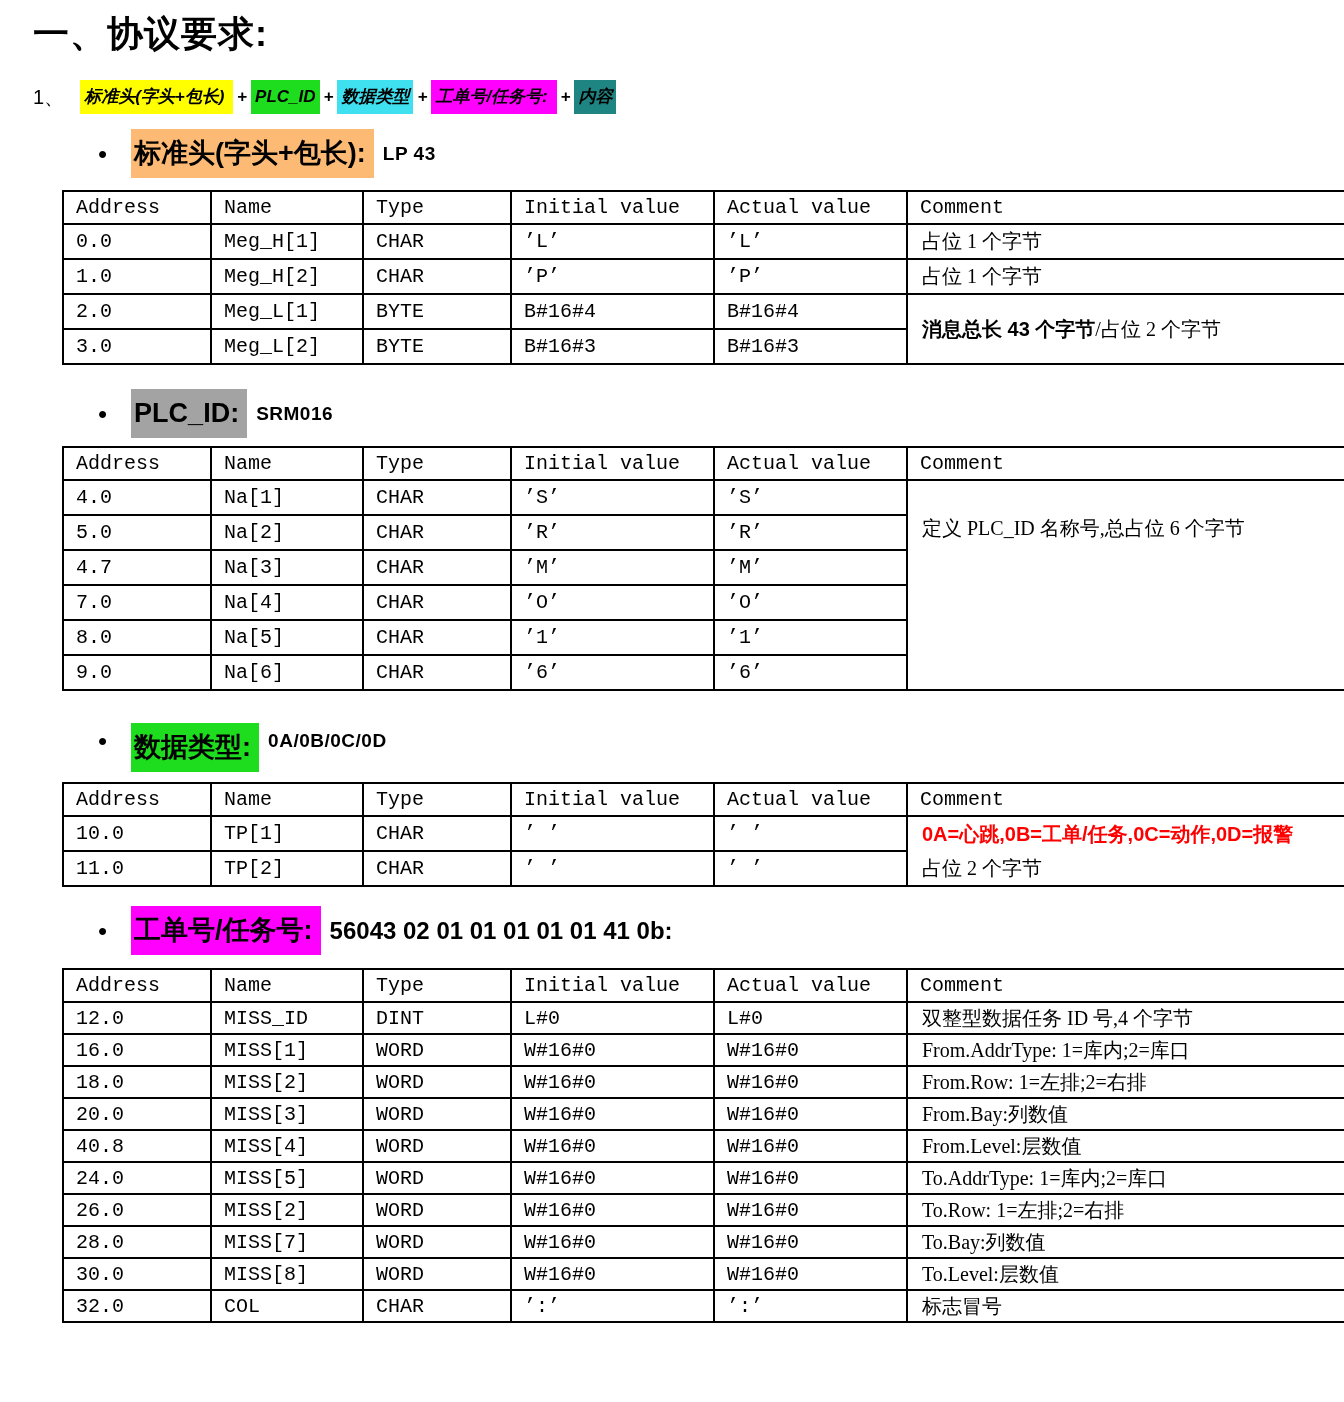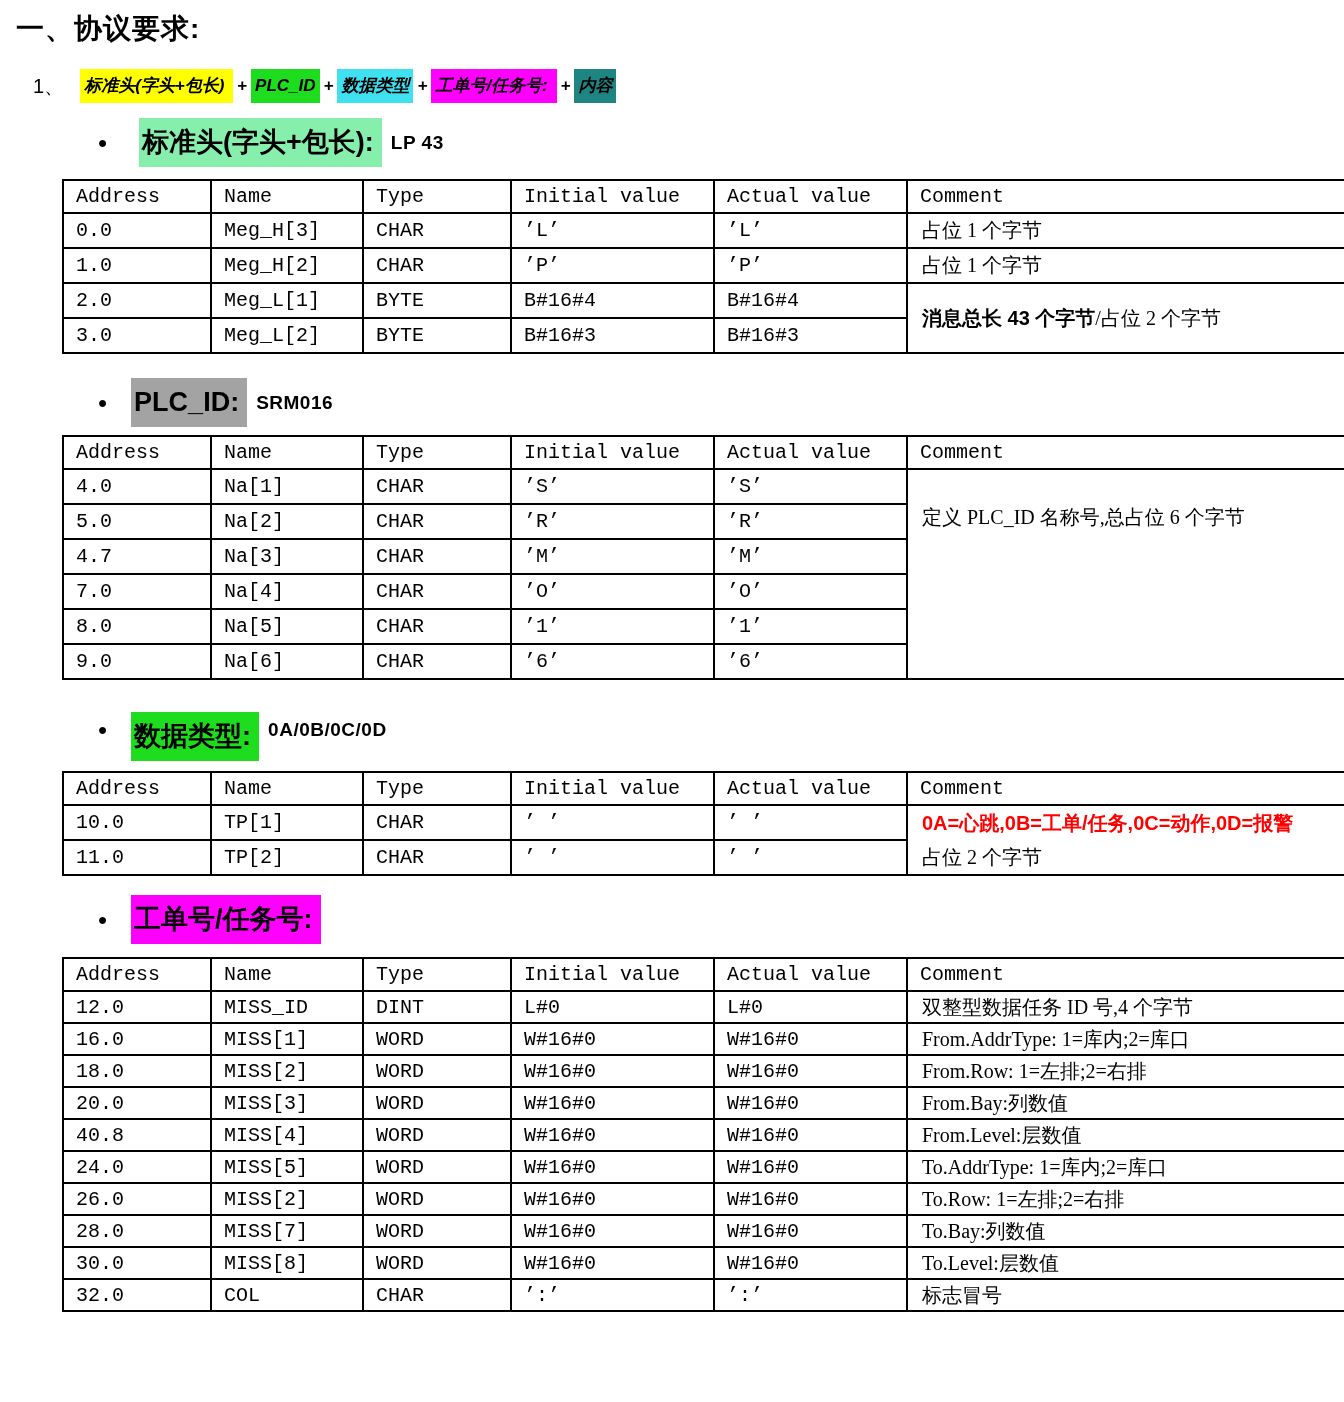--- a/index.html
+++ b/index.html
@@ -1,19 +1,19 @@
 <!DOCTYPE html>
 <html><head>
 <meta charset="utf-8">
 <style>
   html,body { margin:0; padding:0; background:#ffffff; }
   body { width:1344px; height:1402px; font-family:"Liberation Sans", sans-serif; color:#000; }
   .page { position:relative; width:1344px; height:1402px; overflow:hidden; background:#fff; }
 
-  .doc-title { margin:10px 0 0 16px; font-size:28px; font-weight:bold; letter-spacing:1px; }
+  .doc-title { margin:10px 0 0 33px; font-size:36px; font-weight:bold; letter-spacing:1px; }
 
   .formula-line { margin:21px 0 0 33px; display:flex; align-items:center; }
   .formula-prefix { font-size:20px; margin-right:16px; flex:0 0 auto; }
   .seg { display:inline-block; font-weight:bold; font-style:italic; font-size:17px;
          line-height:34px; padding:0 4px; white-space:pre; }
 
   .bullet-row { display:flex; align-items:center; margin-left:98px; }
   .bullet-dot { font-size:26px; margin-right:24px; line-height:1; }
   .hl-head { display:inline-block; font-weight:bold; font-size:27px; line-height:33px;
              padding:8px 8px 8px 3px; white-space:pre; }
@@ -53,38 +53,38 @@
 
   <div class="doc-title">一、协议要求:</div>
 
   <div class="formula-line">
     <span class="formula-prefix">1、</span>
     <span><span class="seg" style="background-color: rgb(255, 255, 0);">标准头(字头+包长) </span><span class="seg">+</span><span class="seg" style="background-color: rgb(30, 220, 30);">PLC_ID</span><span class="seg">+</span><span class="seg" style="background-color: rgb(63, 224, 240);">数据类型</span><span class="seg">+</span><span class="seg" style="background-color: rgb(255, 0, 255);">工单号/任务号: </span><span class="seg">+</span><span class="seg" style="background-color: rgb(31, 133, 131);">内容</span></span>
   </div>
 
   <div class="bullet-row m-b1">
     <span class="bullet-dot">•</span>
-    <span class="hl-head" style="background-color: #86efac; margin-left: 8px;">标准头(字头+包长):</span>
+    <span class="hl-head" style="background-color: #fdba74;">标准头(字头+包长):</span>
     <span class="head-value">LP 43</span>
   </div>
   <table class="ptable m-t1">
       <thead>
         <tr>
           <th style="width: 130px;">Address</th>
           <th style="width: 134px;">Name</th>
           <th style="width: 130px;">Type</th>
           <th style="width: 185px;">Initial value</th>
           <th style="width: 175px;">Actual value</th>
           <th style="width: 482px;">Comment</th>
         </tr>
       </thead>
       <tbody>
         <tr>
           <td>0.0</td>
-          <td>Meg_H[3]</td>
+          <td>Meg_H[1]</td>
           <td>CHAR</td>
           <td>’L’</td>
           <td>’L’</td>
           <td class="cmt">占位 1 个字节</td>
         </tr>
         <tr>
           <td>1.0</td>
           <td>Meg_H[2]</td>
           <td>CHAR</td>
           <td>’P’</td>
@@ -206,20 +206,21 @@
           <td>CHAR</td>
           <td>’ ’</td>
           <td>’ ’</td>
         </tr>
       </tbody>
     </table>
 
   <div class="bullet-row m-b4">
     <span class="bullet-dot">•</span>
     <span class="hl-head" style="background-color: rgb(255, 0, 255);">工单号/任务号:</span>
+    <span class="head-value lg">56043 02 01 01 01 01 01 41 0b:</span>
   </div>
   <table class="ptable t4 m-t4">
       <thead>
         <tr>
           <th style="width: 130px;">Address</th>
           <th style="width: 134px;">Name</th>
           <th style="width: 130px;">Type</th>
           <th style="width: 185px;">Initial value</th>
           <th style="width: 175px;">Actual value</th>
           <th style="width: 482px;">Comment</th>

